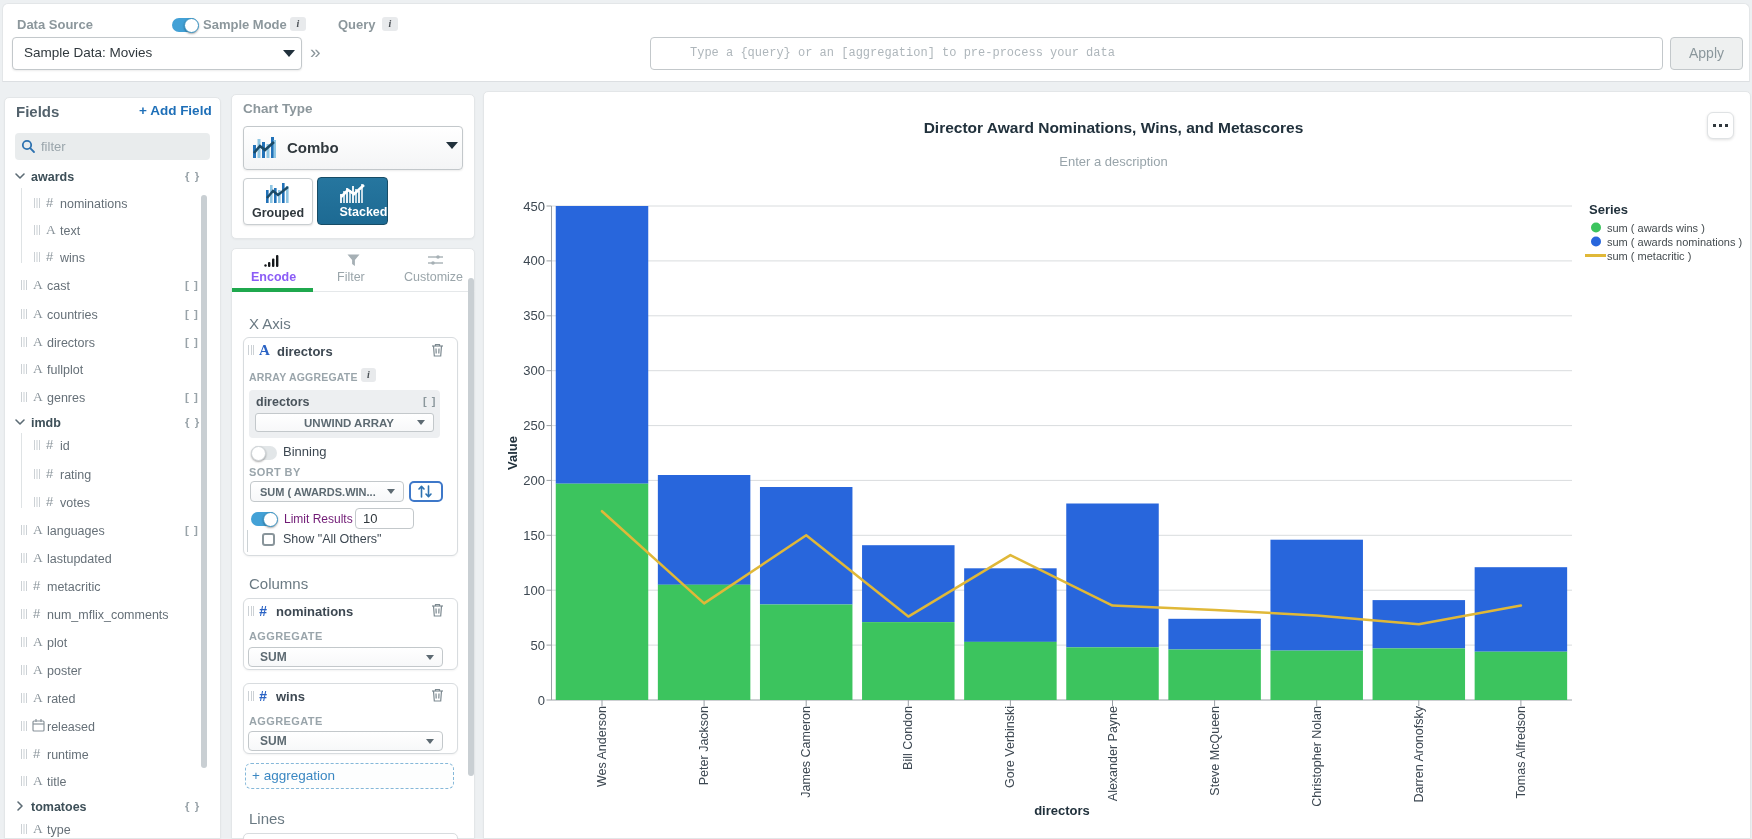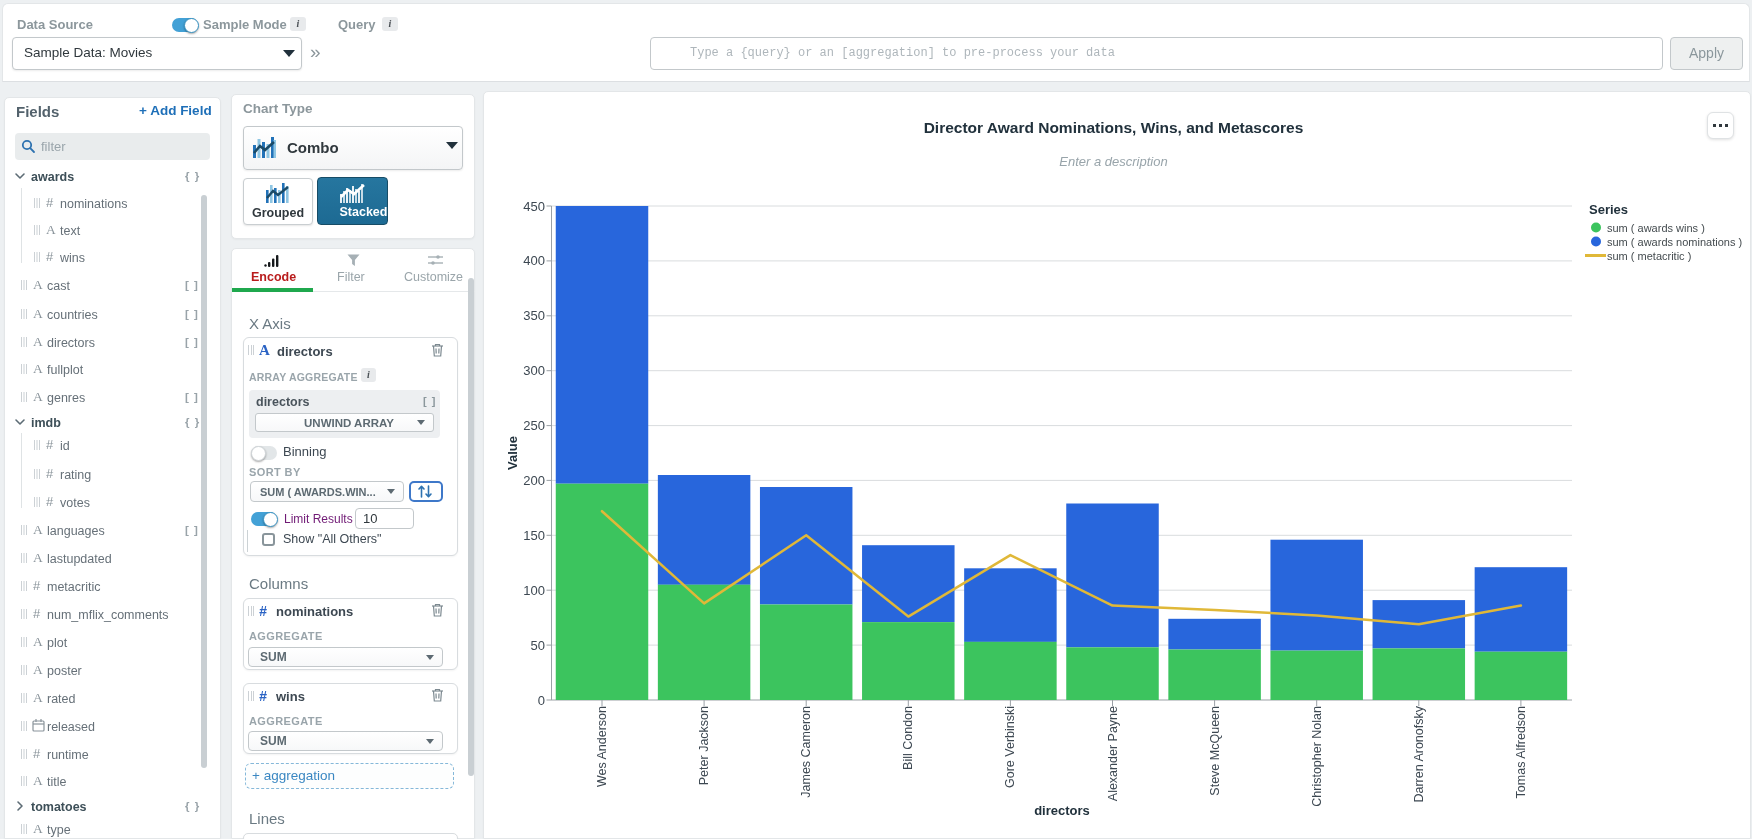--- a/index.html
+++ b/index.html
@@ -224,21 +224,21 @@
 <div class="abs" style="left:231px;top:291px;width:244px;height:1px;background:#e5e8ea;"></div>
 <div class="abs" style="left:232px;top:288px;width:81px;height:4px;background:#1fa84d;"></div>
 <svg class="abs" style="left:264px;top:254px;" width="15" height="13" viewBox="0 0 15 13">
     <g fill="#16191c">
       <circle cx="1.5" cy="11.5" r="1.2"></circle>
       <rect x="4" y="8" width="2.4" height="5" rx="1"></rect>
       <rect x="8" y="4.5" width="2.4" height="8.5" rx="1"></rect>
       <rect x="12" y="1" width="2.4" height="12" rx="1"></rect>
     </g>
   </svg>
-<div class="abs" style="left:251px;top:270px;font-size:12.5px;font-weight:bold;color:#b91c1c;">Encode</div>
+<div class="abs" style="left:251px;top:270px;font-size:12.5px;font-weight:bold;color:#8b5cf6;">Encode</div>
 <svg class="abs" style="left:347px;top:254px;" width="13" height="13" viewBox="0 0 13 13">
     <path d="M0.5 0.5 h12 l-4.6 5.5 v6 l-2.8 -2 v-4 z" fill="#a6b0b5"></path>
   </svg>
 <div class="abs" style="left:337px;top:270px;font-size:12.5px;color:#9aa5aa;">Filter</div>
 <svg class="abs" style="left:428px;top:254px;" width="15" height="13" viewBox="0 0 15 13">
     <g stroke="#a6b0b5" stroke-width="1.4" fill="none">
       <line x1="0" y1="3" x2="15" y2="3"></line>
       <line x1="0" y1="9" x2="15" y2="9"></line>
     </g>
     <circle cx="10" cy="3" r="1.8" fill="#a6b0b5"></circle>
@@ -331,21 +331,21 @@
 <div class="caret sm" style="left:426px;top:739px;"></div>
 
 <div class="abs" style="left:245px;top:763px;width:209px;height:26px;border:1.5px dashed #85b8d9;border-radius:6px;background:#fdfefe;"></div>
 <div class="abs" style="left:252px;top:768px;font-size:13.5px;color:#3a87c2;">+ aggregation</div>
 <div class="seclbl" style="left:249px;top:810px;">Lines</div>
 <div class="fcard" style="left:243px;top:833px;width:215px;height:10px;"></div>
 <div class="abs" style="left:468px;top:278px;width:6px;height:498px;background:#c9cfd3;border-radius:3px;"></div>
 
 <div class="card" style="left:483px;top:91px;width:1268px;height:748px;border-radius:5px 5px 0 0;"></div>
 <div class="abs" style="left:483px;top:119px;width:1261px;text-align:center;font-size:15.5px;font-weight:bold;color:#21313c;">Director Award Nominations, Wins, and Metascores</div>
-<div class="abs" style="left:483px;top:154px;width:1261px;text-align:center;font-size:13px;color:#98a4aa;font-style:italic;">Enter a description</div>
+<div class="abs" style="left:483px;top:154px;width:1261px;text-align:center;font-size:13px;color:#98a4aa;">Enter a description</div>
 <div class="abs" style="left:1707px;top:112px;width:27px;height:27px;background:#fff;border:1px solid #dfe2e4;border-radius:6px;box-shadow:0 1px 3px rgba(0,0,0,0.12);"></div>
 <div class="abs" style="left:1712.5px;top:124px;width:3px;height:3px;background:#30383d;"></div>
 <div class="abs" style="left:1718.5px;top:124px;width:3px;height:3px;background:#30383d;"></div>
 <div class="abs" style="left:1724.5px;top:124px;width:3px;height:3px;background:#30383d;"></div>
 <svg class="abs" style="left:0;top:0;" width="1752" height="839" viewBox="0 0 1752 839">
 <line x1="546.5" y1="700.0" x2="1572" y2="700.0" stroke="#9ba1a6" stroke-width="1"></line>
 <text x="545" y="704.5" font-size="13" fill="#3d4852" text-anchor="end">0</text>
 <line x1="551.5" y1="645.1" x2="1572" y2="645.1" stroke="#d9dcde" stroke-width="1"></line>
 <line x1="546.5" y1="645.1" x2="551.5" y2="645.1" stroke="#9ba1a6" stroke-width="1"></line>
 <text x="545" y="649.6" font-size="13" fill="#3d4852" text-anchor="end">50</text>

